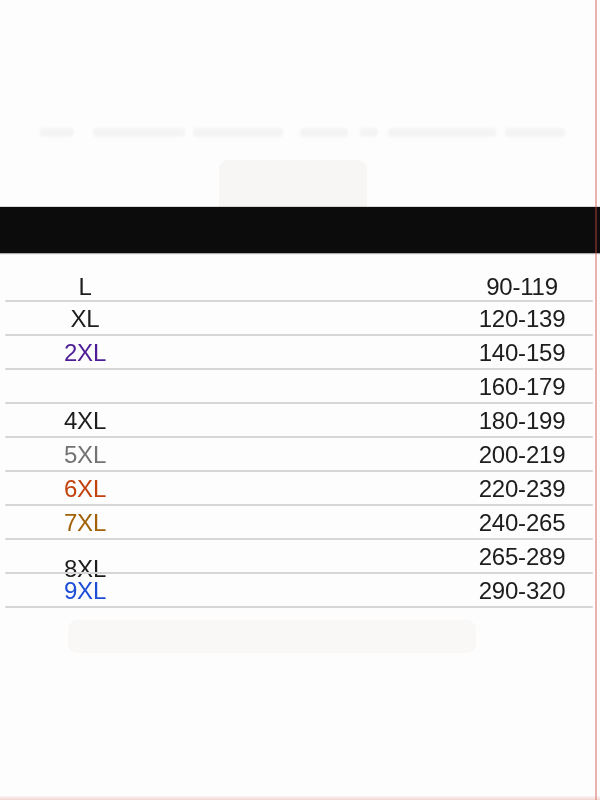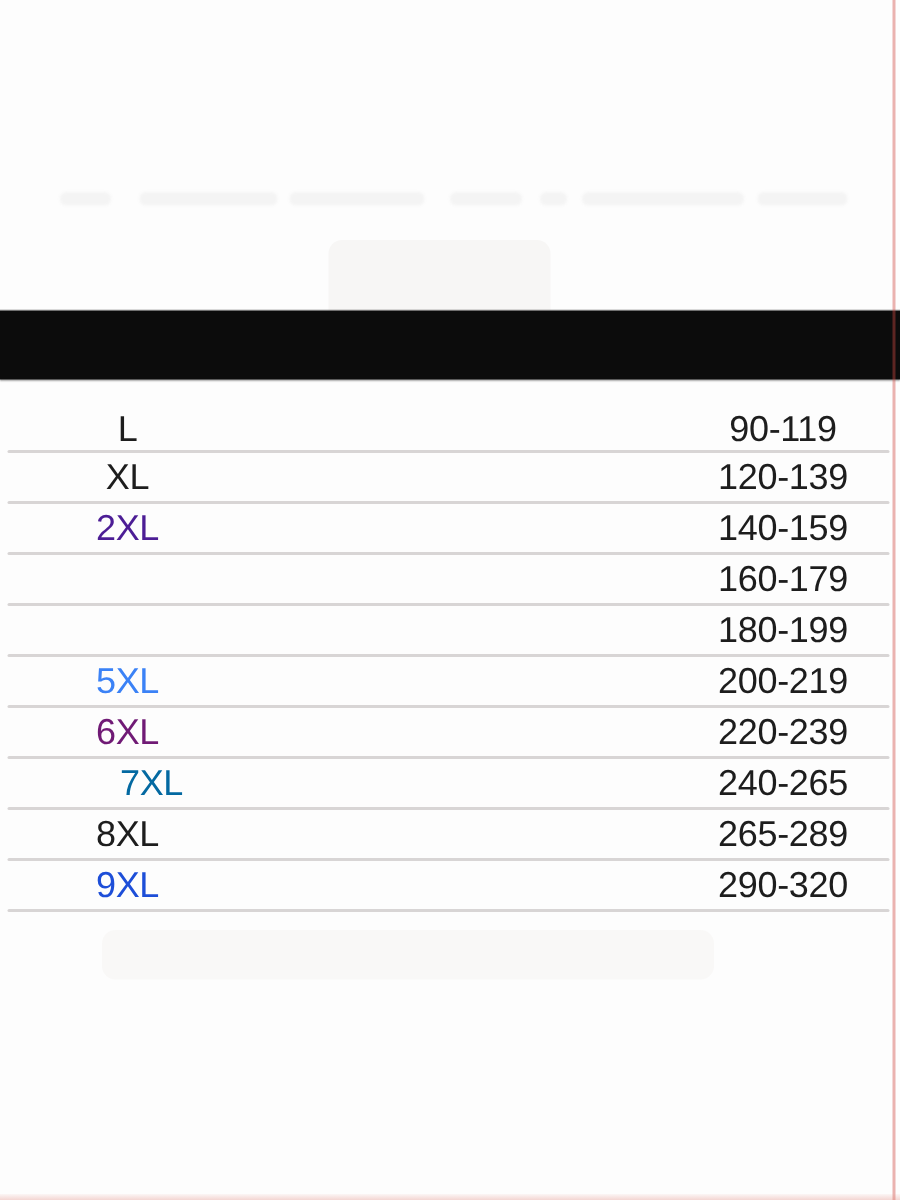--- a/index.html
+++ b/index.html
@@ -142,40 +142,41 @@
       <div class="row">
         <div class="cell cell-size" style="color: #4c1d95;">2XL</div>
         <div class="cell cell-range" style="color: rgb(29, 29, 29);">140-159</div>
         <div class="divider" style="background: rgb(216, 213, 213);"></div>
       </div>
       <div class="row">
         <div class="cell cell-range" style="color: rgb(29, 29, 29);">160-179</div>
         <div class="divider" style="background: rgb(216, 213, 213);"></div>
       </div>
       <div class="row">
+        <div class="cell cell-size" style="color: rgb(29, 29, 29);">4XL</div>
         <div class="cell cell-range" style="color: rgb(29, 29, 29);">180-199</div>
         <div class="divider" style="background: rgb(216, 213, 213);"></div>
       </div>
       <div class="row">
-        <div class="cell cell-size" style="color: #3b82f6;">5XL</div>
+        <div class="cell cell-size" style="color: #737373;">5XL</div>
         <div class="cell cell-range" style="color: rgb(29, 29, 29);">200-219</div>
         <div class="divider" style="background: rgb(216, 213, 213);"></div>
       </div>
       <div class="row">
-        <div class="cell cell-size" style="color: #701a75;">6XL</div>
+        <div class="cell cell-size" style="color: #c2410c;">6XL</div>
         <div class="cell cell-range" style="color: rgb(29, 29, 29);">220-239</div>
         <div class="divider" style="background: rgb(216, 213, 213);"></div>
       </div>
       <div class="row">
-        <div class="cell cell-size" style="color: #0369a1; margin-left: 16px;">7XL</div>
+        <div class="cell cell-size" style="color: #a16207;">7XL</div>
         <div class="cell cell-range" style="color: rgb(29, 29, 29);">240-265</div>
         <div class="divider" style="background: rgb(216, 213, 213);"></div>
       </div>
       <div class="row">
-        <div class="cell cell-size" style="color: rgb(29, 29, 29);">8XL</div>
+        <div class="cell cell-size" style="color: rgb(29, 29, 29); margin-top: 12px;">8XL</div>
         <div class="cell cell-range" style="color: rgb(29, 29, 29);">265-289</div>
         <div class="divider" style="background: rgb(216, 213, 213);"></div>
       </div>
       <div class="row">
         <div class="cell cell-size" style="color: #1d4ed8;">9XL</div>
         <div class="cell cell-range" style="color: rgb(29, 29, 29);">290-320</div>
         <div class="divider" style="background: rgb(216, 213, 213);"></div>
       </div>
     </div>
 

